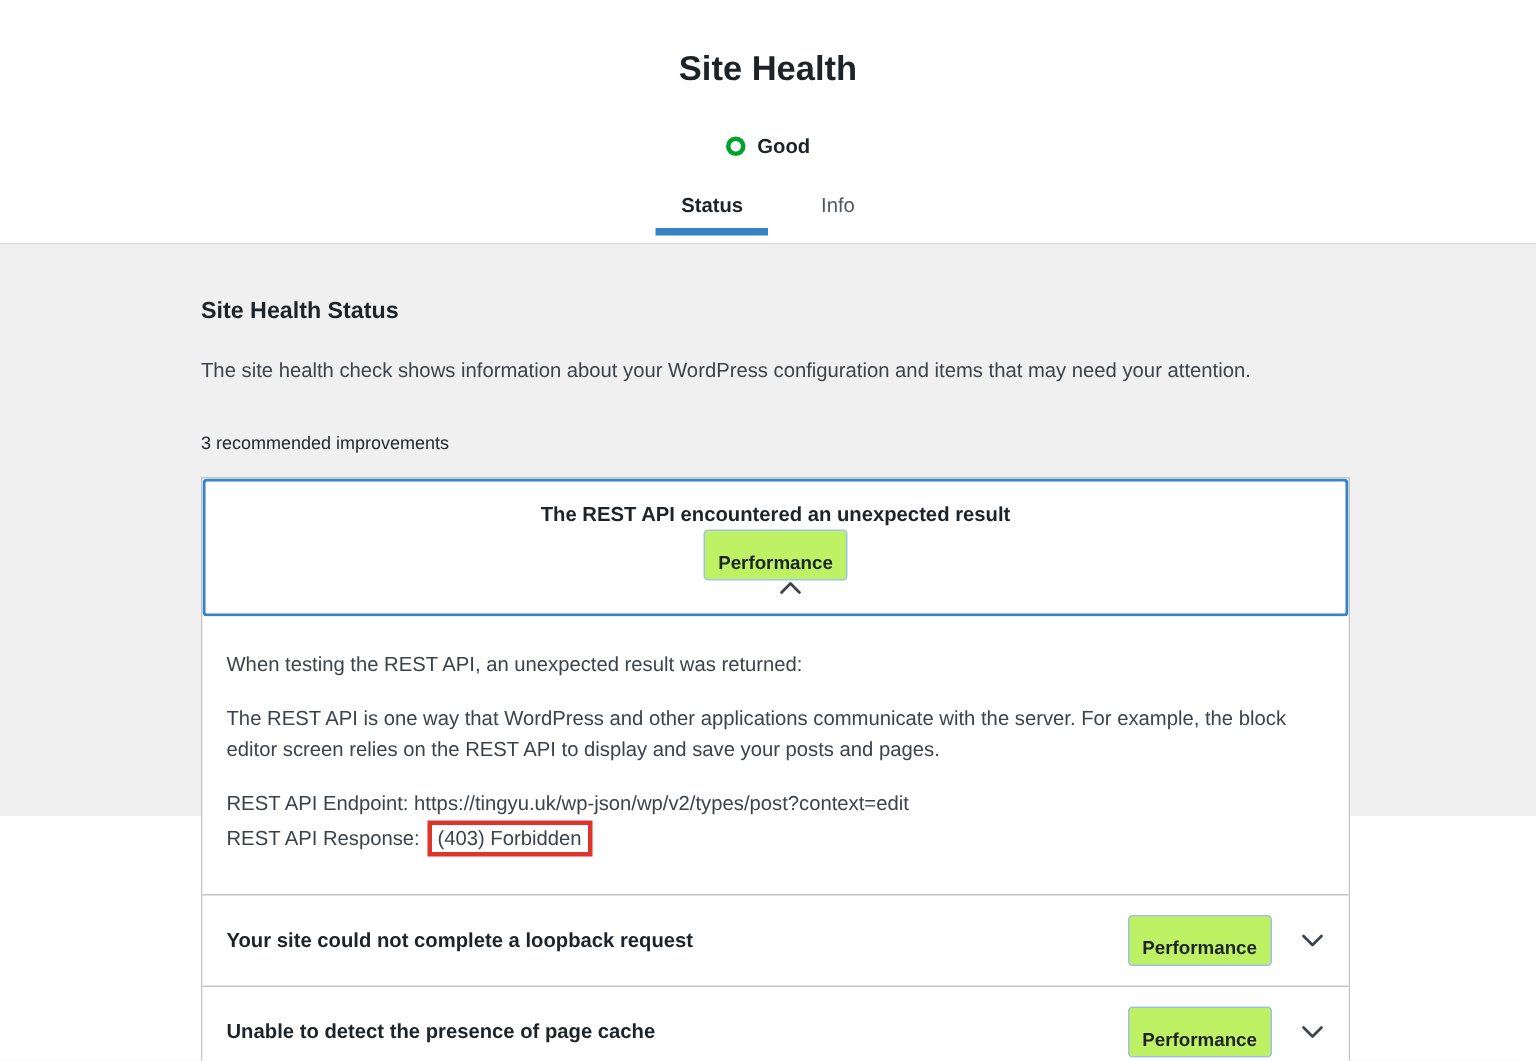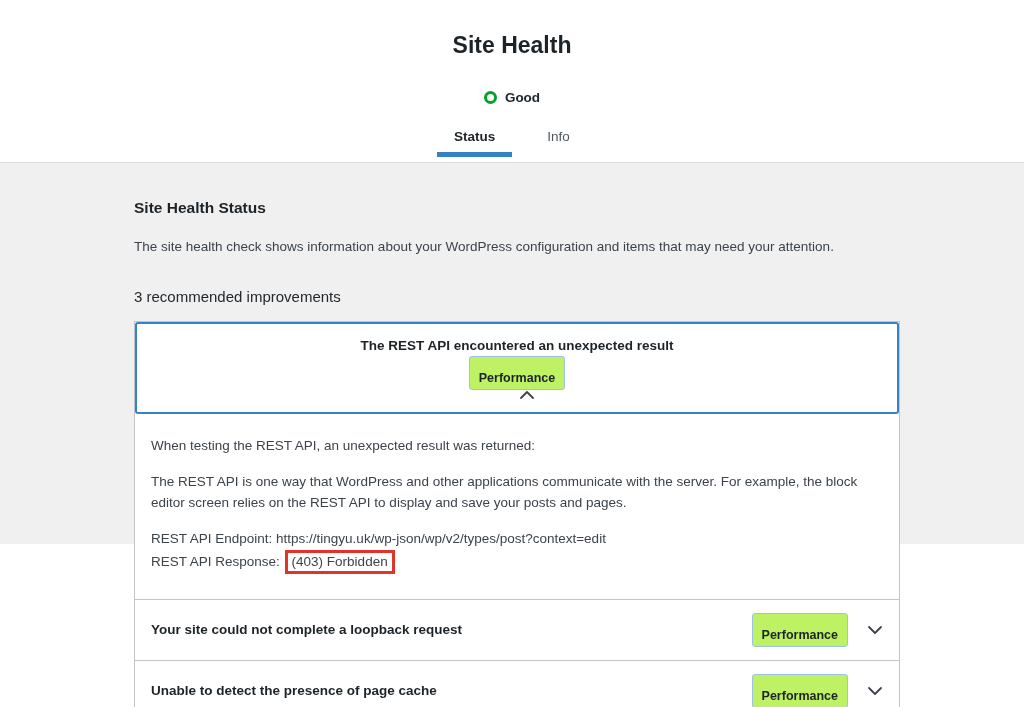--- a/index.html
+++ b/index.html
@@ -15,21 +15,21 @@
   .tabs { margin-top:22px; display:flex; justify-content:center; gap:18px; }
   .tab { font-size:13.5px; padding:0 17px 8px; border-bottom:5px solid transparent; color:#50575e; cursor:pointer; }
   .tab.active { color:#1d2327; font-weight:bold; border-bottom-color:#3582c4; }
 
   
   .health-body { height:381px; background:#f0f0f1; }
   .container { width:766px; margin-left:134px; padding-top:36px; }
 
   .section-title { font-size:15.5px; font-weight:bold; color:#1d2327; }
   .section-desc { margin-top:20px; font-size:13.5px; color:#3c434a; line-height:20px; }
-  .improve-title { margin-top:31px; font-size:15px; font-weight:400; color:#23282d; }
+  .improve-title { margin-top:31px; font-size:12px; font-weight:400; color:#23282d; }
   .improve-desc { margin-top:16px; font-size:13.5px; color:#3c434a; line-height:20px; width:748px; }
 
   
   .accordion { margin-top:16px; background:#fff; border:1px solid #c3c4c7; }
   .acc-header { display:flex; align-items:center; padding:13px 16px; background:#fff; cursor:pointer; width:100%; border:none; text-align:left; }
   .acc-header.focused { box-shadow: inset 0 0 0 2px #3582c4; border-radius:3px; padding:14px 16px;flex-direction:column; }
   .acc-header + .acc-header, .acc-panel + .acc-header { border-top:1px solid #c3c4c7; }
   .acc-title { flex:1; font-size:13.5px; font-weight:bold; color:#1d2327; line-height:20px; }
   .badge { border:1px solid #9ec2e6; background:#bef264; border-radius:3px; padding:14px 9px 3px; font-size:12.5px; font-weight:bold; color:#1d2327; line-height:15px; white-space:nowrap; }
   .chev { margin-left:19px; width:16px; height:10px; flex:0 0 auto; display:inline-flex; align-items:center; }

